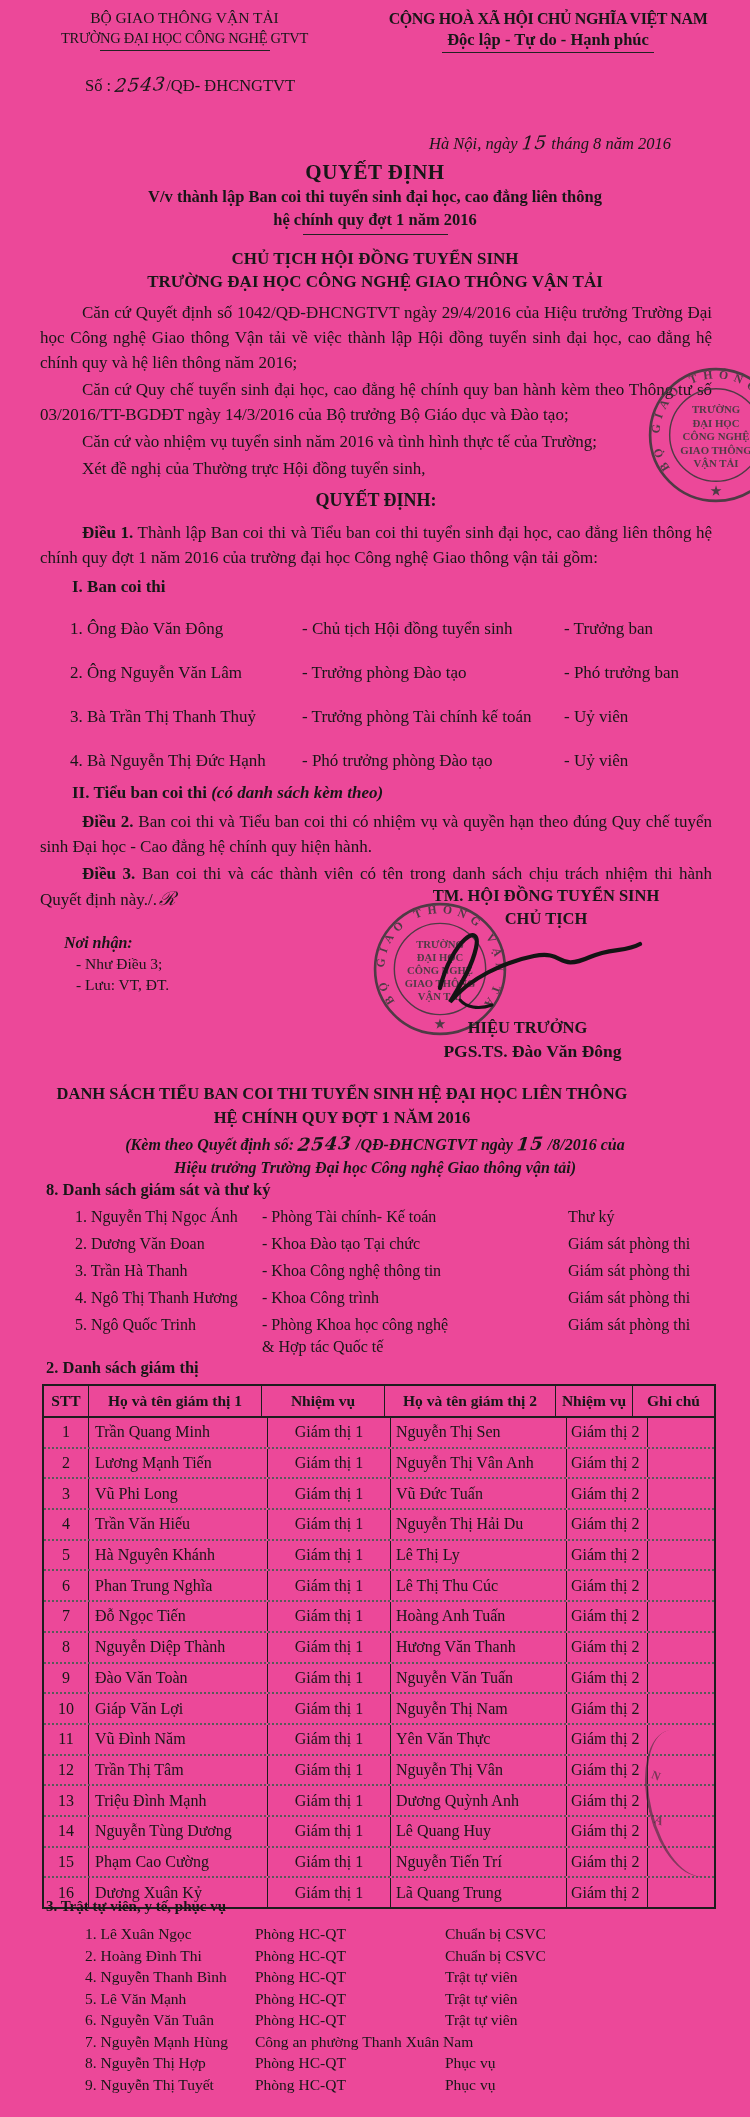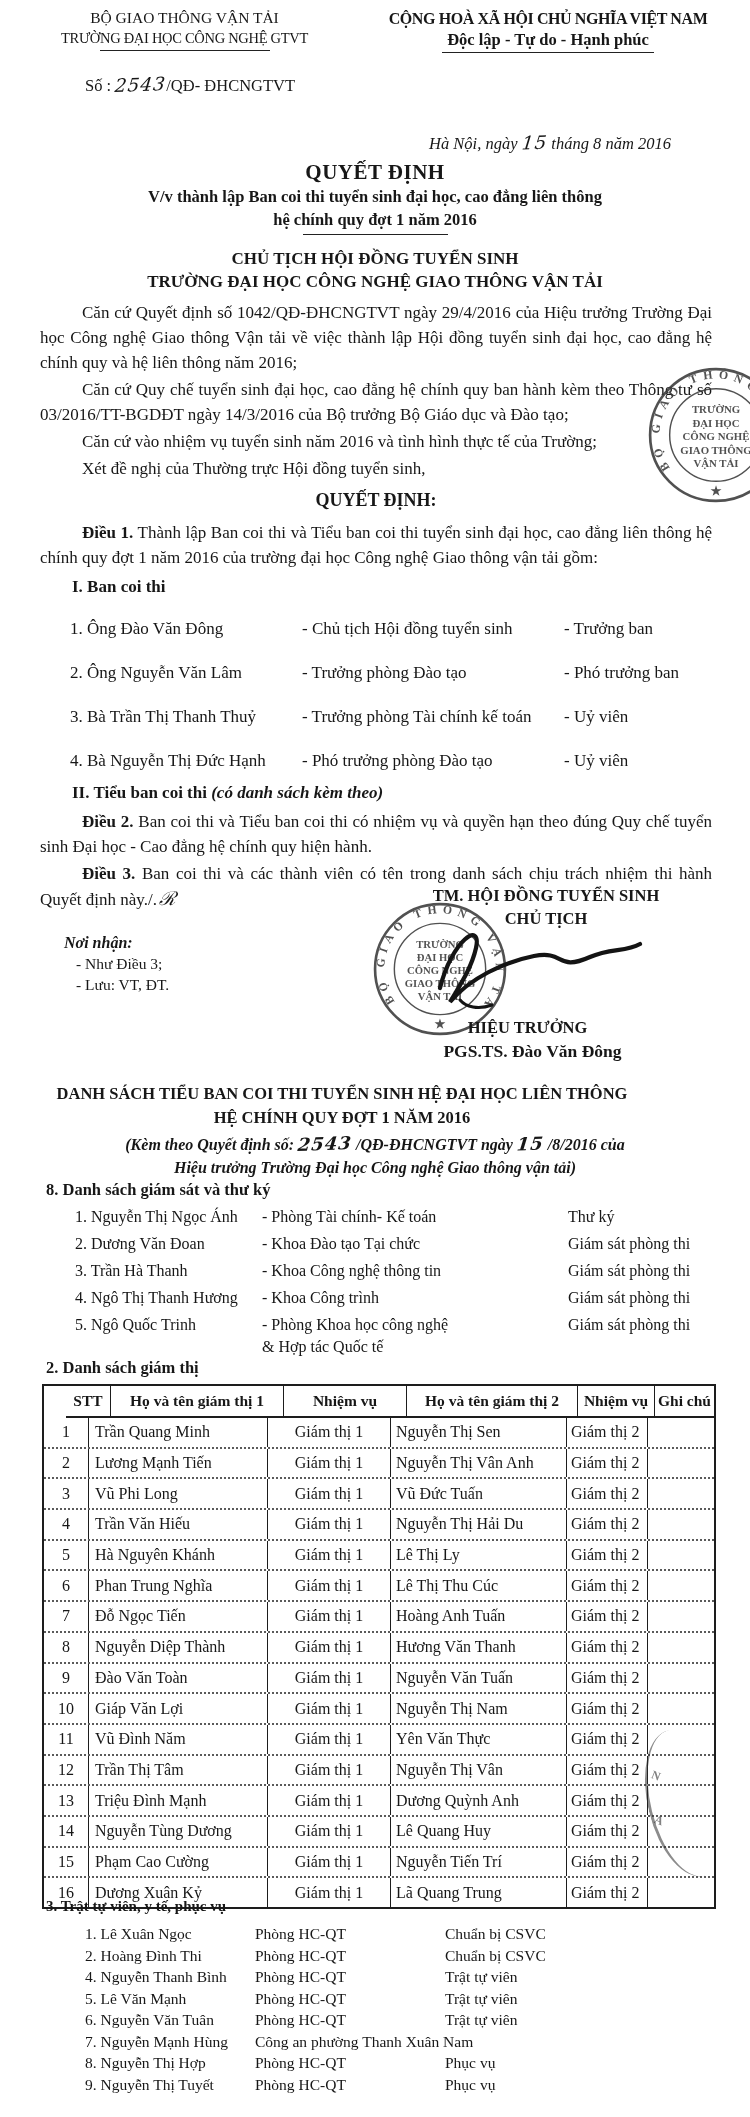--- a/index.html
+++ b/index.html
@@ -1,18 +1,18 @@
 <!DOCTYPE html>
 <html><head>
 <meta charset="utf-8">
 <style>
   html,body{margin:0;padding:0;background:#e8e8e6;}
   .page{
     position:relative; width:750px; height:2117px; margin:0 auto;
-    background:#ffffff; overflow:hidden;
+    background:#ec4899; overflow:hidden;
     font-family:"Liberation Serif","DejaVu Serif",serif;
     color:#171717;
   }
   .abs{position:absolute;}
   .b{font-weight:bold;} .i{font-style:italic;}
   .hand{
     display:inline-block; font-family:"DejaVu Serif",serif; font-style:italic;
     transform:skewX(-8deg) rotate(-2deg); font-size:1.12em; letter-spacing:1px;
   }
   
@@ -55,21 +55,21 @@
   .ax-title{top:1082px; left:0; width:684px; text-align:center; font-weight:bold; font-size:16.5px; line-height:24px;}
   .ax-ref{top:1132px; left:0; width:750px; text-align:center; font-weight:bold; font-style:italic; font-size:16px; line-height:23px;}
   .s1h{top:1180px; left:46px; font-size:16.5px; font-weight:bold;}
   .s1list{top:1206px; left:75px; width:645px;}
   .s1list .r{display:flex; font-size:16px; line-height:22px; margin-bottom:5px;}
   .s1list .n{width:187px;} .s1list .d{width:306px;} .s1list .ro{flex:1;}
   .s2h{top:1358px; left:46px; font-size:16.5px; font-weight:bold;}
   
   .gtable{top:1384px; left:42px; width:670px; border:2px solid #1d1d1d; font-size:16px;}
   .trow{display:flex; align-items:center; height:28.7px;}
-  .trow.head{height:30px; font-weight:bold; font-size:15.5px; border-bottom:2px solid #1d1d1d;margin-left:22px;}
+  .trow.head{height:30px; font-weight:bold; font-size:15.5px; border-bottom:2px solid #1d1d1d;}
   .trow + .trow.dat{border-top:2px dotted #5a5a5a;}
   .cell{border-right:1.6px solid #1d1d1d; height:100%; display:flex; align-items:center; overflow:hidden;}
   .cell:last-child{border-right:none;}
   .c-stt{width:44px; justify-content:center;}
   .c-n1{width:172px; padding-left:6px;}
   .c-d1{width:122px; justify-content:center;}
   .c-n2{width:170px; padding-left:5px;}
   .c-d2{width:76px; padding-left:4px;}
   .c-gc{flex:1; justify-content:center;}
   .trow.head .cell{justify-content:center; padding-left:0;}

